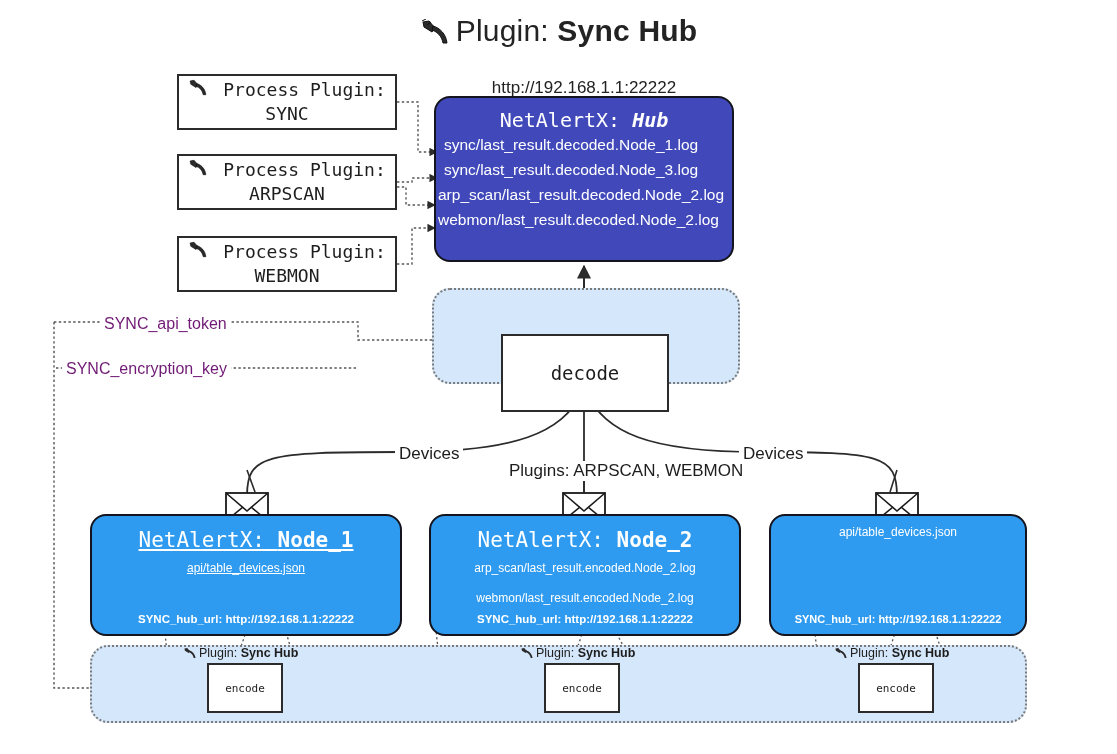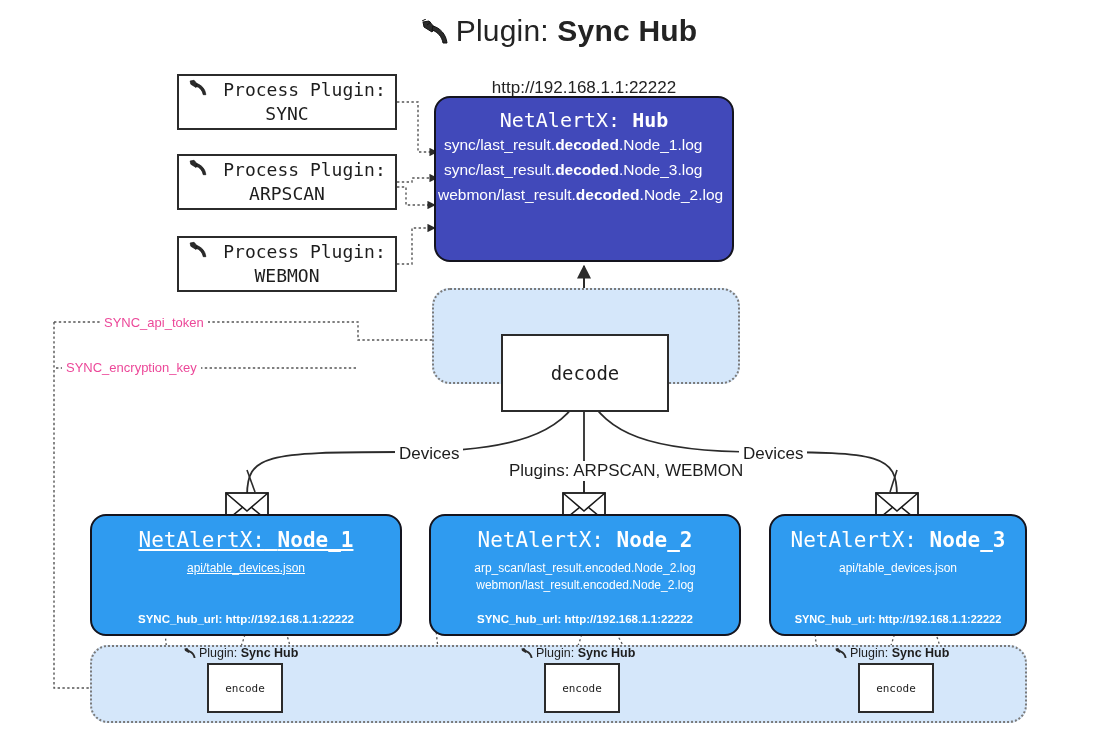--- a/index.html
+++ b/index.html
@@ -23,23 +23,23 @@
            font-family:"DejaVu Sans Mono","Liberation Mono",monospace;
            font-size:18px;color:#1d1d1d;display:flex;flex-direction:column;
            align-items:center;justify-content:center;line-height:1.34;}
   .procbox .r1{display:flex;align-items:center;gap:15px;}
   .procbox .r2{}
 
   .hubbox{background:#4149ba;border:2px solid #14141e;border-radius:16px;
           color:#ffffff;box-sizing:border-box;}
   .hubbox .htitle{font-family:"DejaVu Sans Mono","Liberation Mono",monospace;
           font-size:20px;text-align:center;margin-top:10px;}
-  .hubbox .htitle b{font-weight:700;}
+  .hubbox .htitle b{font-weight:700;font-style:italic;}
   .hubbox .line{font-size:15.5px;line-height:1.62;margin-left:8px;white-space:nowrap;}
-  .hubbox .line b{font-weight:700;}
+  .hubbox .line b{font-weight:400;}
 
   .hubUrl{position:absolute;font-size:17px;color:#222;text-align:center;width:320px;}
 
   .nodebox{background:#2f9bf0;border:2px solid #14141e;border-radius:16px;
            color:#ffffff;box-sizing:border-box;text-align:center;}
   .nodebox .ntitle{font-family:"DejaVu Sans Mono","Liberation Mono",monospace;
            font-size:21px;margin-top:12px;}
   .nodebox .ntitle b{font-weight:700;}
   .nodebox .nline{font-size:12px;line-height:1.45;margin-top:8px;}
   .nodebox .nfoot{font-size:11.5px;font-weight:700;position:absolute;
@@ -52,21 +52,21 @@
             box-sizing:border-box;display:flex;align-items:center;
             justify-content:center;
             font-family:"DejaVu Sans Mono","Liberation Mono",monospace;}
 
   .plugcap{position:absolute;font-size:12.5px;color:#1d1d1d;white-space:nowrap;}
   .plugcap b{font-weight:700;}
   .plugcap .plug{display:inline-block;vertical-align:-2px;margin-right:2px;}
 
   .edgelbl{position:absolute;font-size:17px;color:#1d1d1d;background:#fff;
            padding:0 4px;white-space:nowrap;}
-  .tokenlbl{position:absolute;font-size:13px;color:#ec4899;background:#fff;
+  .tokenlbl{position:absolute;font-size:16px;color:#701a75;background:#fff;
             padding:0 4px;white-space:nowrap;}
 </style>
 </head>
 <body>
 
 <div id="canvas">
 
   <svg class="layer" viewBox="0 0 1117 754">
     <defs>
       <marker id="ah" viewBox="0 0 10 10" refX="9" refY="5" markerWidth="7" markerHeight="7" orient="auto-start-reverse">
@@ -191,20 +191,23 @@
       <span>NetAlertX:</span>
       <b>Hub</b>
     </div>
     <div class="line">
       <span>sync/last_result.</span><b>decoded</b><span>.Node_1.log</span>
     </div>
     <div class="line">
       <span>sync/last_result.</span><b>decoded</b><span>.Node_3.log</span>
     </div>
     <div class="line" style="margin-left:2px;">
+      <span>arp_scan/last_result.</span><b>decoded</b><span>.Node_2.log</span>
+    </div>
+    <div class="line" style="margin-left:2px;">
       <span>webmon/last_result.</span><b>decoded</b><span>.Node_2.log</span>
     </div>
   </div>
 
   <div class="tokenlbl" style="left:100px;top:315px;">SYNC_api_token</div>
   <div class="tokenlbl" style="left:62px;top:360px;text-align:right;">SYNC_encryption_key</div>
 
   <div class="region" style="left:432px;top:288px;width:308px;height:96px;"></div>
   <div class="whitebox" style="left:501px;top:297px;width:168px;height:78px;font-size:19px;color:#1d1d1d;margin-top:37px;">
     <span>decode</span>
@@ -222,29 +225,25 @@
     <div class="nline">api/table_devices.json</div>
     <div class="nfoot">SYNC_hub_url: http://192.168.1.1:22222</div>
   </div>
 
   <div class="box nodebox" style="left:429px;top:514px;width:312px;height:122px;">
     <div class="ntitle">
       <span>NetAlertX:</span>
       <b>Node_2</b>
     </div>
     <div class="nline">arp_scan/last_result.encoded.Node_2.log</div>
-    <div class="nline" style="margin-top:0;">webmon/last_result.encoded.Node_2.log</div>
+    <div class="nline" style="margin-top:13px;">webmon/last_result.encoded.Node_2.log</div>
     <div class="nfoot">SYNC_hub_url: http://192.168.1.1:22222</div>
   </div>
 
   <div class="box nodebox" style="left:769px;top:514px;width:258px;height:122px;">
-    <div class="ntitle">
-      <span>NetAlertX:</span>
-      <b>Node_3</b>
-    </div>
     <div class="nline">api/table_devices.json</div>
     <div class="nfoot" style="font-size:11px;">SYNC_hub_url: http://192.168.1.1:22222</div>
   </div>
 
   <div class="region" style="left:90px;top:645px;width:937px;height:78px;"></div>
 
   <div class="plugcap" style="left:183px;top:646px;">
     <span class="plug">
       <svg width="14" height="12" viewBox="0 0 30 26">
         <g fill="#2b2b2b">

